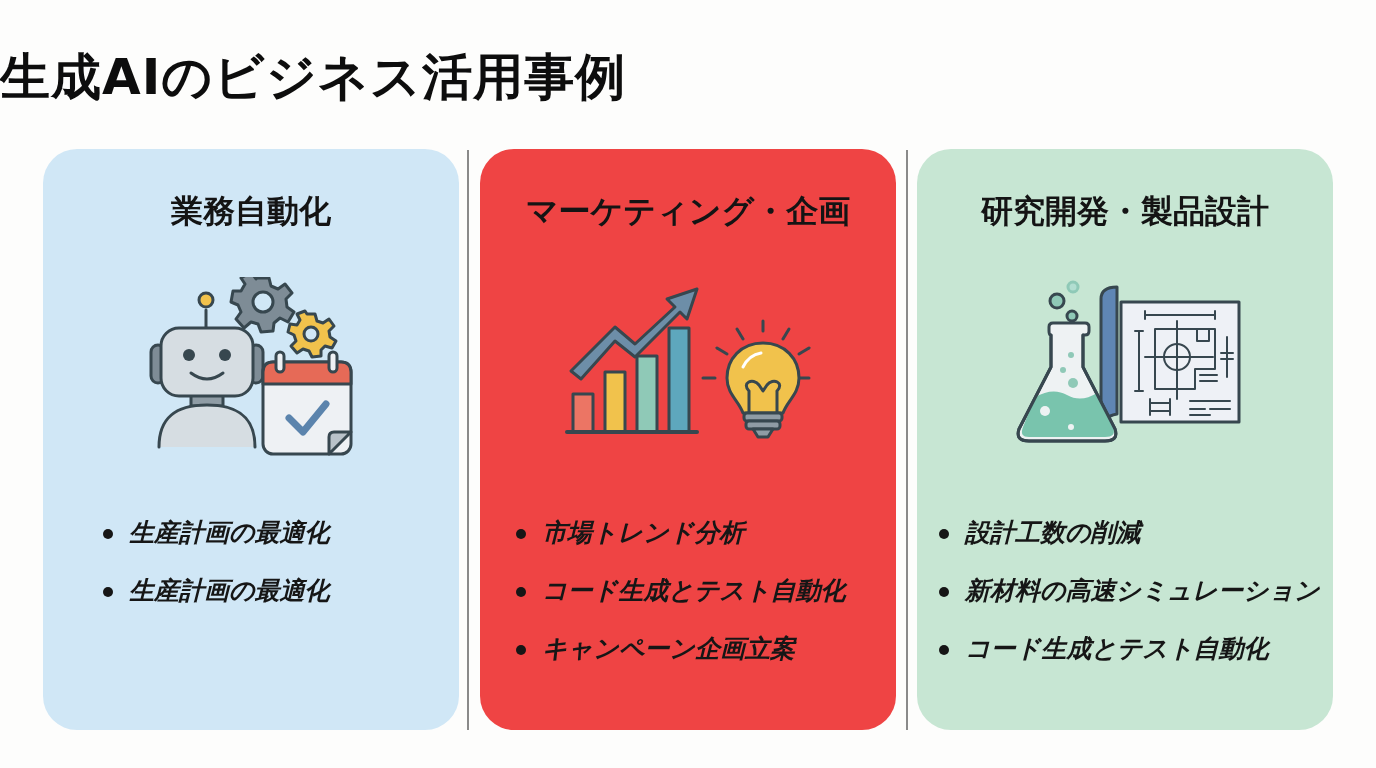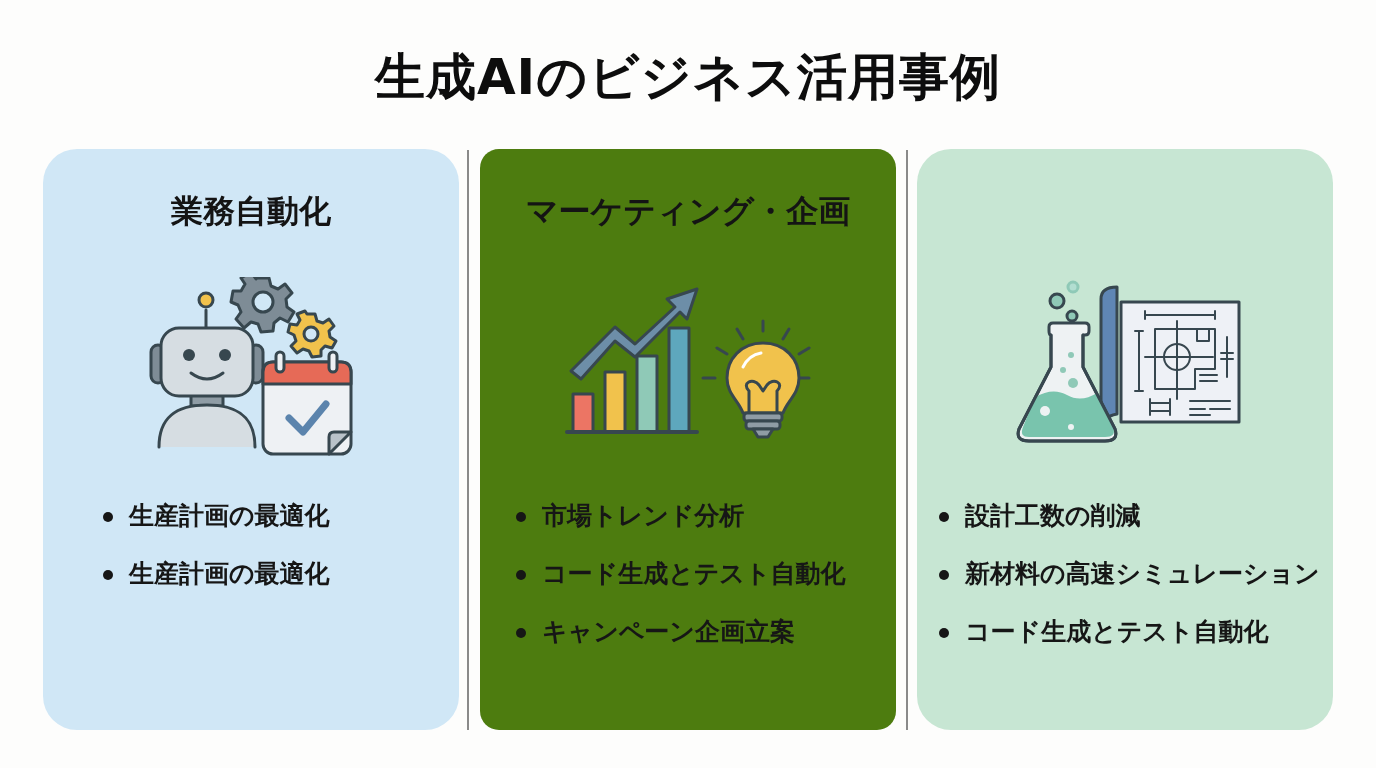--- a/index.html
+++ b/index.html
@@ -5,45 +5,45 @@
     * { box-sizing: border-box; margin: 0; padding: 0; }
     html, body {
       width: 1376px; height: 768px; overflow: hidden;
       background: #fdfdfc;
       font-family: "DejaVu Sans", "Liberation Sans", sans-serif;
       color: #111;
     }
     .page { position: relative; width: 1376px; height: 768px; }
     .title {
       position: absolute; top: 42px; left: 0; width: 1376px;
-      text-align: center; font-size: 50px; font-weight: bold;
+      text-align: left; font-size: 50px; font-weight: bold;
       letter-spacing: 1px; color: #0d0d0d; line-height: 70px;
     }
     .card {
       position: absolute; top: 149px; width: 416px; height: 581px;
       border-radius: 34px;
       padding-left: 29px;
     }
     .card-blue { left: 43px; background: #d0e7f6; }
-    .card-yellow { left: 480px; background: #4d7c0f; border-radius: 19px; }
+    .card-yellow { left: 480px; background: #ef4444; }
     .card-green { left: 917px; background: #c7e6d3; }
     .divider {
       position: absolute; top: 150px; width: 2px; height: 580px; background: #8a8a8a;
     }
     .card-title {
       position: absolute; top: 40px; left: 0; width: 100%;
       text-align: center; font-size: 32px; font-weight: bold; color: #141414;
       line-height: 44px;
     }
     .card-icon {
       position: absolute; top: 125px; left: 0; width: 100%; height: 190px;
       display: flex; justify-content: center; align-items: center;
     }
     .bullets {
-      position: absolute; top: 338px; left: 60px; list-style: none;
+      position: absolute; top: 355px; left: 60px; list-style: none; font-style: italic;
     }
     .bullets li {
       position: relative; padding-left: 26px;
       font-size: 25px; font-weight: bold; line-height: 58px; color: #161616;
       white-space: nowrap;
     }
     .bullets li::before {
       content: ""; position: absolute; left: 0; top: 25px;
       width: 10px; height: 10px; border-radius: 50%; background: #161616;
     }
@@ -138,20 +138,21 @@
     <ul class="bullets">
       <li>市場トレンド分析</li>
       <li>コード生成とテスト自動化</li>
       <li>キャンペーン企画立案</li>
     </ul>
   </section>
 
   <div class="divider" style="left:906px"></div>
 
   <section class="card card-green">
+    <h2 class="card-title">研究開発・製品設計</h2>
     <div class="card-icon">
       <svg width="240" height="180" viewBox="0 0 240 180">
         <g stroke="#37474f" stroke-width="3" stroke-linejoin="round" stroke-linecap="round">
 
           <rect x="116" y="23" width="118" height="120" fill="#eef1f6"></rect>
           <path d="M96,20 Q96,8 112,8 L112,135 Q96,138 96,150 Z" fill="#5f86b4"></path>
           <g stroke-width="2">
             <line x1="140" y1="36" x2="210" y2="36"></line>
             <line x1="140" y1="32" x2="140" y2="40"></line>
             <line x1="210" y1="32" x2="210" y2="40"></line>

